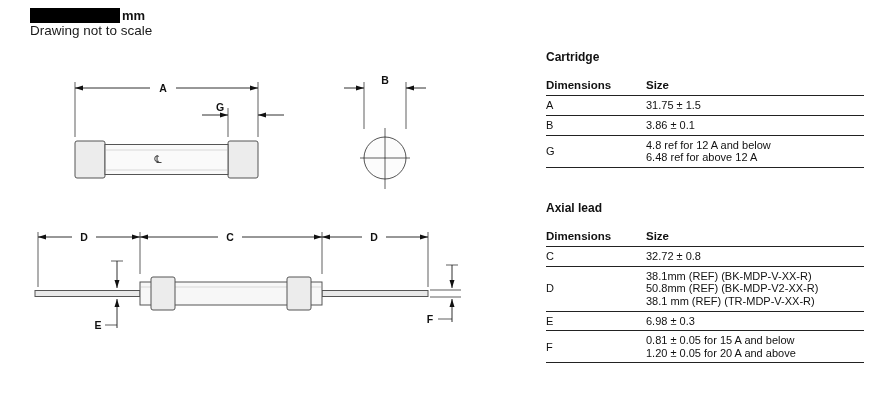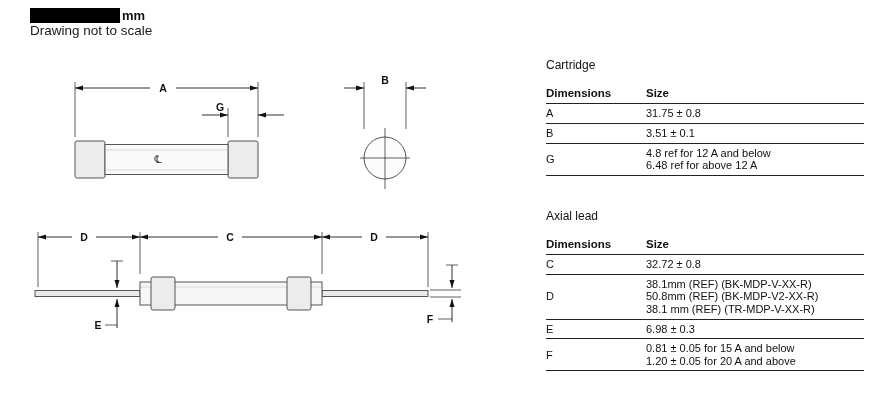--- a/index.html
+++ b/index.html
@@ -19,21 +19,21 @@
   svg.drawing { position:absolute; left:0; top:0; }
   .dimlbl { font:bold 10.5px "Liberation Sans", sans-serif; fill:#111; }
   .clsym  { font:11px "DejaVu Sans", sans-serif; fill:#444; }
   .dline  { stroke:#1a1a1a; stroke-width:0.9; fill:none; }
   .eline  { stroke:#1a1a1a; stroke-width:0.7; fill:none; }
   .part   { stroke:#555; stroke-width:1; }
   .glass  { stroke:#cfcfcf; stroke-width:0.8; }
 
   
   .tables { position:absolute; left:546px; top:50px; width:318px; }
-  .tbl-title { font-size:12px; font-weight:normal; margin:8px 0 12px 0; }
+  .tbl-title { font-size:12px; font-weight:bold; margin:0 0 12px 0; }
   .tbl { width:100%; }
   .row { display:flex; align-items:center; border-bottom:1px solid #222; padding:3px 0; font-size:11px; line-height:1.15; }
   .row.head { font-weight:bold; font-size:11.5px; }
   .c1 { width:100px; flex:none; }
   .c2 { flex:1; }
   .axial-block { margin-top:33px; }
 </style>
 </head>
 <body>
 
@@ -144,27 +144,27 @@
     <section>
       <h3 class="tbl-title">Cartridge</h3>
       <div class="tbl">
         <div class="row head">
           <div class="c1">Dimensions</div>
           <div class="c2">Size</div>
         </div>
         <div class="row">
           <div class="c1">A</div>
           <div class="c2">
-            <div>31.75 ± 0.8</div>
+            <div>31.75 ± 1.5</div>
           </div>
         </div>
         <div class="row">
           <div class="c1">B</div>
           <div class="c2">
-            <div>3.51 ± 0.1</div>
+            <div>3.86 ± 0.1</div>
           </div>
         </div>
         <div class="row">
           <div class="c1">G</div>
           <div class="c2">
             <div>4.8 ref for 12 A and below</div>
             <div>6.48 ref for above 12 A</div>
           </div>
         </div>
       </div>

